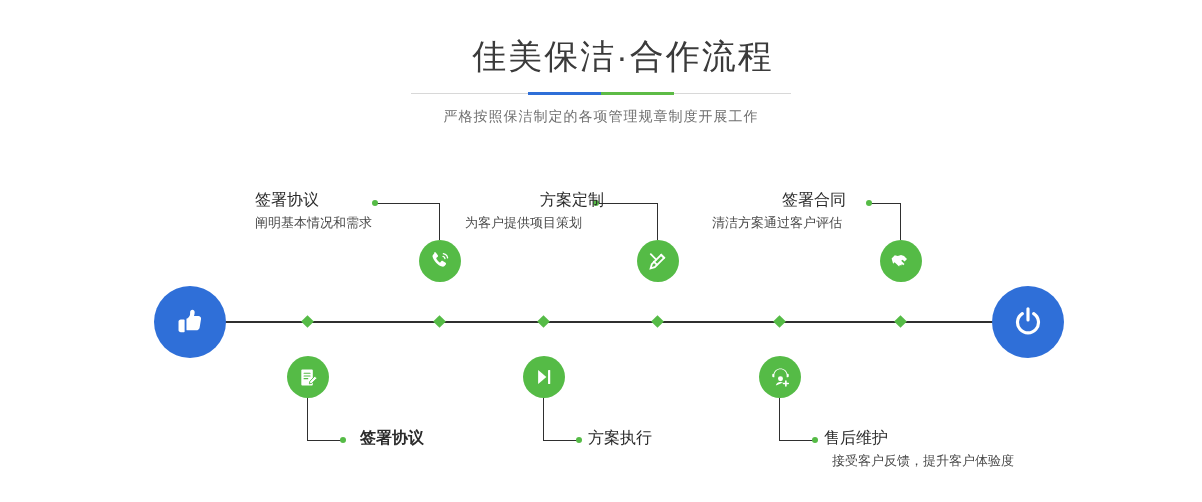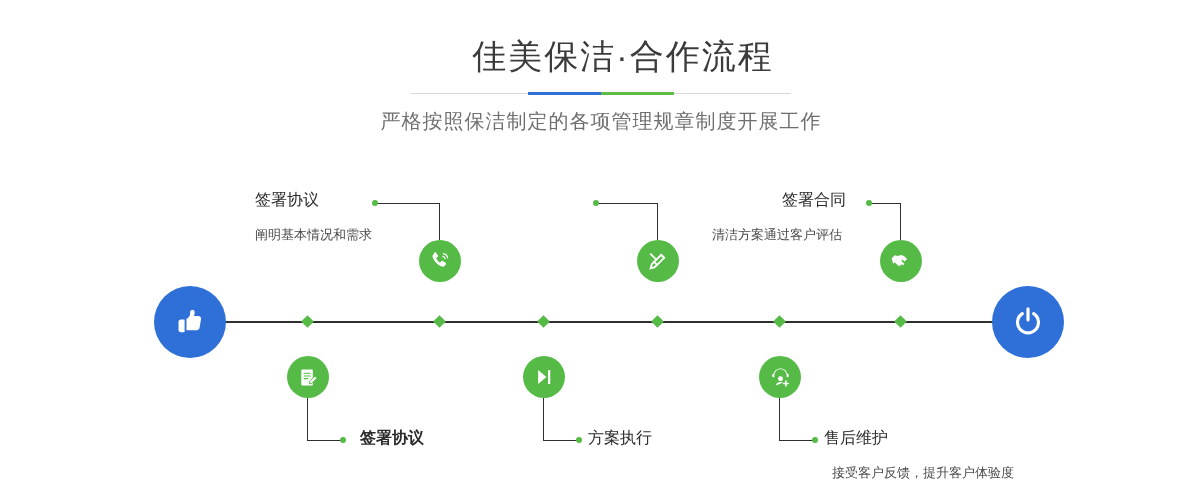--- a/index.html
+++ b/index.html
@@ -60,21 +60,21 @@
   .rule-green {
     position: absolute;
     left: 190px;
     top: 0;
     width: 73px;
     height: 3px;
     background: #5dbb46;
   }
   .subtitle {
     margin-top: 13px;
-    font-size: 20px;
+    font-size: 14px;
     color: #6f6f6f;
     letter-spacing: 1px;
   }
 
   
   .timeline {
     position: absolute;
     left: 0;
     top: 0;
     width: 1202px;
@@ -142,21 +142,21 @@
   }
   .label .lbl-title {
     font-size: 16px;
     color: #2b2b2b;
     line-height: 22px;
   }
   .label .lbl-desc {
     font-size: 13px;
     color: #4a4a4a;
     line-height: 20px;
-    margin-top: 14px;
+    margin-top: 2px;
   }
   .label.above { text-align: left; }
   .label.below { text-align: left; }
 
   svg { display: block; }
 </style>
 </head>
 <body>
 
 <div class="page">
@@ -235,20 +235,24 @@
           <path d="M15.2 5.8l3 3"></path>
           <path d="M7.8 12.6l3 3"></path>
           <path d="M4.8 5.2l5.4 5.4"></path>
         </svg>
       </span>
     </div>
     <div class="diamond" style="left:653px; top:317px;"></div>
     <div class="connector conn-v" style="left:657px; top:203px; height:37px;"></div>
     <div class="connector conn-h" style="left:596px; top:203px; width:62px;"></div>
     <div class="dot" style="left:593px; top:200px;"></div>
+    <div class="label above" style="left:465px; top:189px; width:140px;">
+      <div class="lbl-title" style="margin-left:75px;">方案定制</div>
+      <div class="lbl-desc">为客户提供项目策划</div>
+    </div>
 
     <div class="node" style="left:523px; top:356px;">
       <span>
         <svg width="22" height="22" viewBox="0 0 24 24" fill="#ffffff">
           <path d="M5.6 4.4l9 7.6-9 7.6z"></path>
           <rect x="16.4" y="4.4" width="2.4" height="15.2" rx="0.6"></rect>
         </svg>
       </span>
     </div>
     <div class="diamond" style="left:539px; top:317px;"></div>

